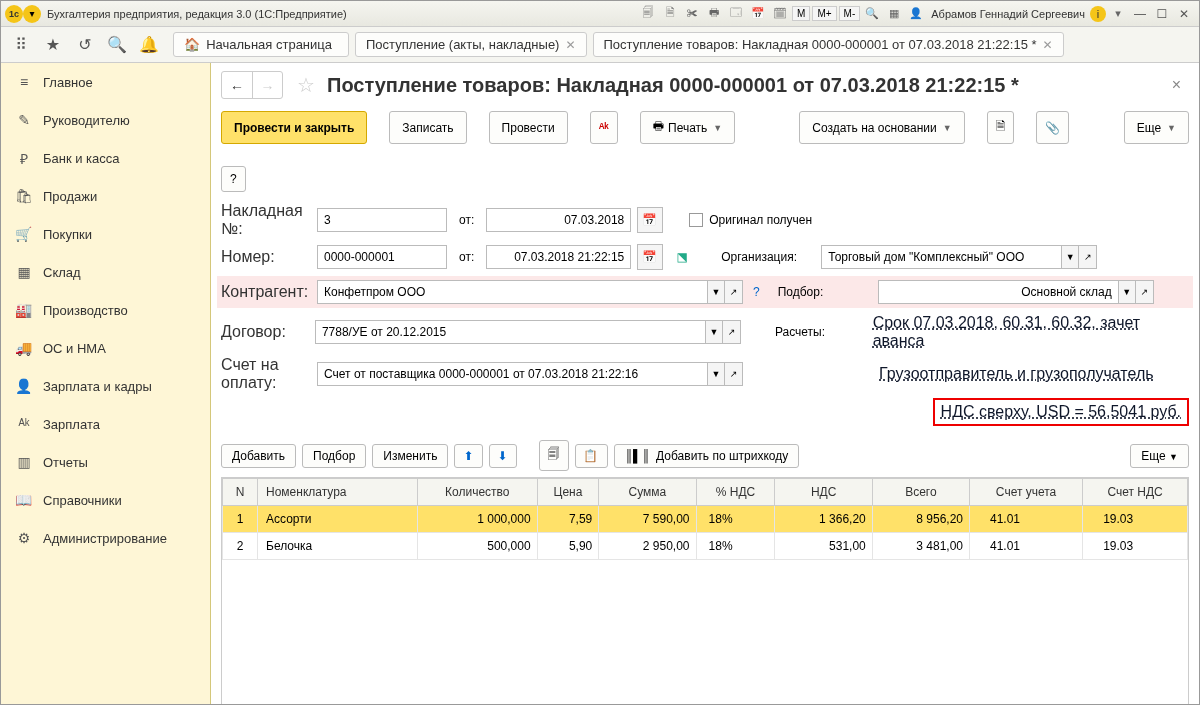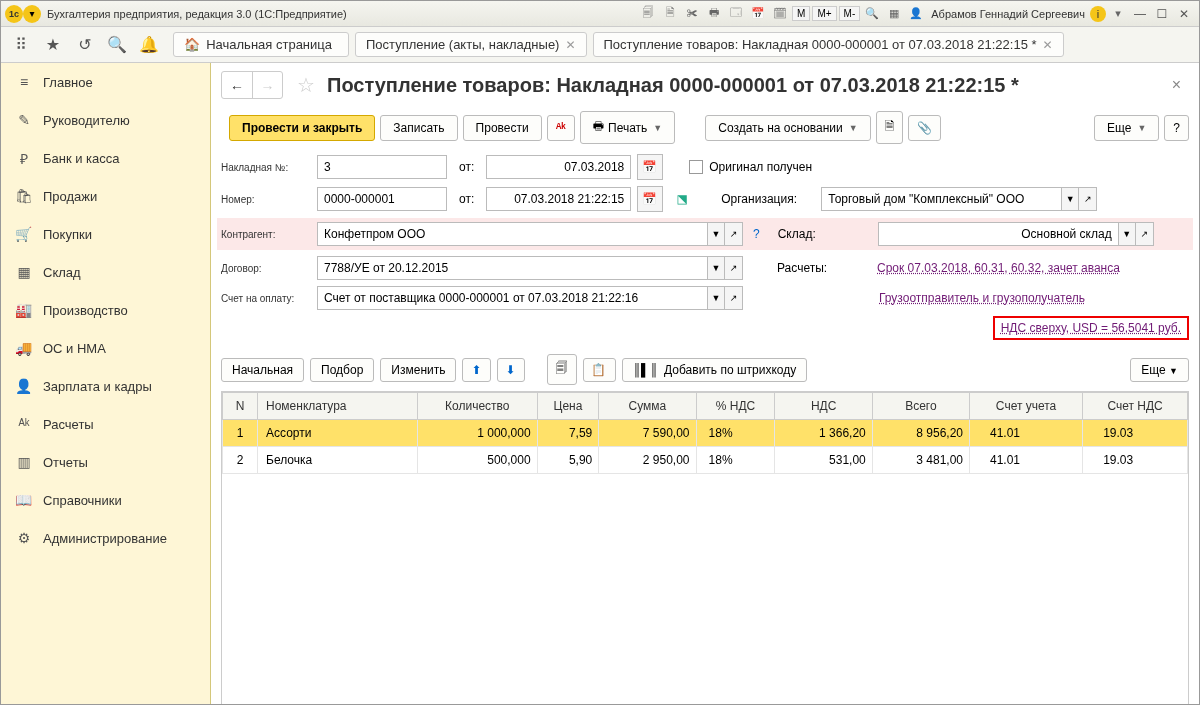--- a/index.html
+++ b/index.html
@@ -23,42 +23,42 @@
 .sidebar .item { display:flex; align-items:center; padding: 10px 14px; color:#333; font-size:13px; cursor:pointer; }
 .sidebar .item .ic { width:18px; height:18px; margin-right:10px; display:flex;align-items:center;justify-content:center;color:#555;font-size:14px; }
 .content { flex:1; display:flex; flex-direction:column; overflow:hidden; }
 .doc-head { display:flex; align-items:center; padding: 8px 10px; }
 .doc-head .navs { display:flex; border:1px solid #ccc; border-radius:3px; margin-right:10px; }
 .doc-head .navs .nb { width:30px;height:26px;display:flex;align-items:center;justify-content:center;cursor:pointer;font-size:14px;color:#333; }
 .doc-head .navs .nb + .nb { border-left:1px solid #ccc; }
 .doc-head .star { width:26px;height:26px;display:flex;align-items:center;justify-content:center;color:#ccc;font-size:20px;margin-right:8px;cursor:pointer; }
 .doc-head h1 { font-size:20px; font-weight:bold; color:#333; flex:1; }
 .doc-head .close { font-size:16px;color:#888;cursor:pointer;padding:0 8px; }
-.toolbar { display:flex; align-items:center; gap:5px; padding: 4px 10px 8px; flex-wrap:wrap;margin-left:8px; }
+.toolbar { display:flex; gap:22px; padding: 4px 10px 8px; flex-wrap:wrap; }
 .btn { border:1px solid #bbb; background:#fdfdfb; padding:5px 12px; font-size:12px; border-radius:3px; cursor:pointer; display:flex; align-items:center; gap:4px; }
 .btn.primary { background:#ffe169; border-color:#d4a800; font-weight:bold; }
 .btn.icon-only { padding:5px 8px; }
 .btn .dd { font-size:9px; color:#666; margin-left:2px; }
 .form { padding: 2px 10px; }
 .form-row { display:flex; align-items:center; margin-bottom:6px; gap:6px; }
-.form-row .lbl { width:90px; font-size:10px; color:#333; }
+.form-row .lbl { width:90px; font-size:16px; color:#333; }
 .form-row.hl { background:#fce8e8; padding:4px; margin-left:-4px; margin-right:-4px; }
 .inp { border:1px solid #bbb; padding:4px 6px; font-size:12px; background:#fff; }
 .inp.w1 { width:130px; }
 .inp.w2 { width:145px;text-align:right; }
 .inp.w3 { width:390px; }
 .sel { display:flex; align-items:stretch; }
 .sel .inp { border-right:none; }
 .sel .sb { width:18px;border:1px solid #bbb;background:#f5f5f5;display:flex;align-items:center;justify-content:center;font-size:9px;cursor:pointer; }
 .sel .sb + .sb { border-left:none; }
 .cal-btn { width:26px;height:26px;border:1px solid #bbb;background:#f5f5f5;display:flex;align-items:center;justify-content:center;cursor:pointer;font-size:12px; }
 .chk { width:14px;height:14px;border:1px solid #999;margin-right:6px;cursor:pointer; }
 .rcol { display:flex; align-items:center; margin-left:20px; }
 .rcol .lbl2 { width:100px; font-size:12px; }
-.link { color:#701a75; text-decoration:underline dotted; cursor:pointer; font-size:12px; }
+.link { color:#0f172a; text-decoration:underline dotted; cursor:pointer; font-size:16px; }
 .highlight-box { border:2px solid #e00; padding:3px 6px; display:inline-block; margin-left:auto; }
 .tab-toolbar { display:flex; align-items:center; gap:6px; padding:6px 10px; }
 .sm-btn { border:1px solid #bbb; background:#fdfdfb; padding:4px 10px; font-size:12px; border-radius:3px; cursor:pointer; }
 .sm-ic { border:1px solid #bbb; background:#fdfdfb; padding:4px 8px; font-size:12px; border-radius:3px; cursor:pointer; display:flex;align-items:center;justify-content:center; }
 .table-wrap { margin: 0 10px; border:1px solid #ccc; }
 table { width:100%; border-collapse:collapse; font-size:12px; }
 th { background:#f5f5f0; border:1px solid #ccc; padding:6px 4px; font-weight:normal; text-align:center; color:#333; }
 td { border:1px solid #e5e5e5; padding:6px 6px; }
 tr.sel-row td { background:#ffe169; }
 .tr-n { text-align:center; width:35px; }
@@ -149,21 +149,21 @@
     <div class="item">
         <span class="ic">🚚</span>
         <span>ОС и НМА</span>
       </div>
     <div class="item">
         <span class="ic">👤</span>
         <span>Зарплата и кадры</span>
       </div>
     <div class="item">
         <span class="ic">ᴬᵏ</span>
-        <span>Расчеты</span>
+        <span>Зарплата</span>
       </div>
     <div class="item">
         <span class="ic">▥</span>
         <span>Отчеты</span>
       </div>
     <div class="item">
         <span class="ic">📖</span>
         <span>Справочники</span>
       </div>
     <div class="item">
@@ -240,21 +240,21 @@
 
       <div class="form-row hl">
         <div class="lbl">Контрагент:</div>
         <div class="sel">
           <input class="inp w3" value="Конфетпром ООО" style="">
           <div class="sb">▼</div>
           <div class="sb">↗</div>
         </div>
         <span style="color:#0066cc;margin-left:4px;cursor:pointer">?</span>
         <div class="rcol" style="margin-left:12px">
-          <div class="lbl2">Склад:</div>
+          <div class="lbl2">Подбор:</div>
           <div class="sel">
             <input class="inp" style="width: 240px; text-align: right;" value="Основной склад">
             <div class="sb">▼</div>
             <div class="sb">↗</div>
           </div>
         </div>
       </div>
 
       <div class="form-row">
         <div class="lbl">Договор:</div>
@@ -284,21 +284,21 @@
 
       <div class="form-row">
         <div style="flex:1"></div>
         <div class="highlight-box">
           <span class="link">НДС сверху, USD = 56,5041 руб.</span>
         </div>
       </div>
     </div>
 
     <div class="tab-toolbar">
-      <div class="sm-btn">Начальная</div>
+      <div class="sm-btn">Добавить</div>
       <div class="sm-btn">Подбор</div>
       <div class="sm-btn">Изменить</div>
       <div class="sm-ic" style="color:#06c">⬆</div>
       <div class="sm-ic" style="color:#06c">⬇</div>
       <div style="width:10px"></div>
       <div class="sm-ic">🗐</div>
       <div class="sm-ic">📋</div>
       <div class="sm-btn" style="display:flex;gap:6px">
           <span>║▌║</span>
           <span>Добавить по штрихкоду</span>

